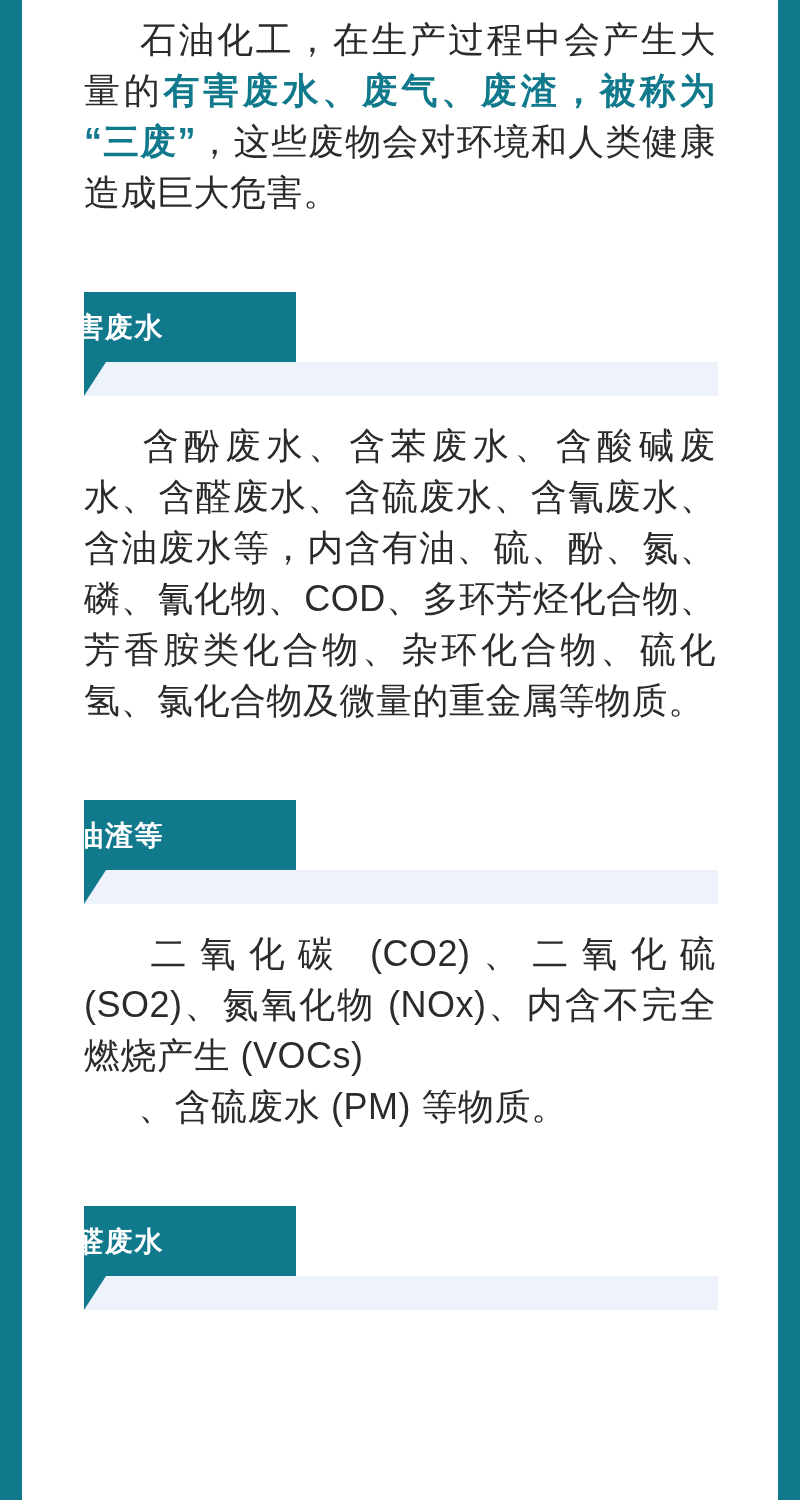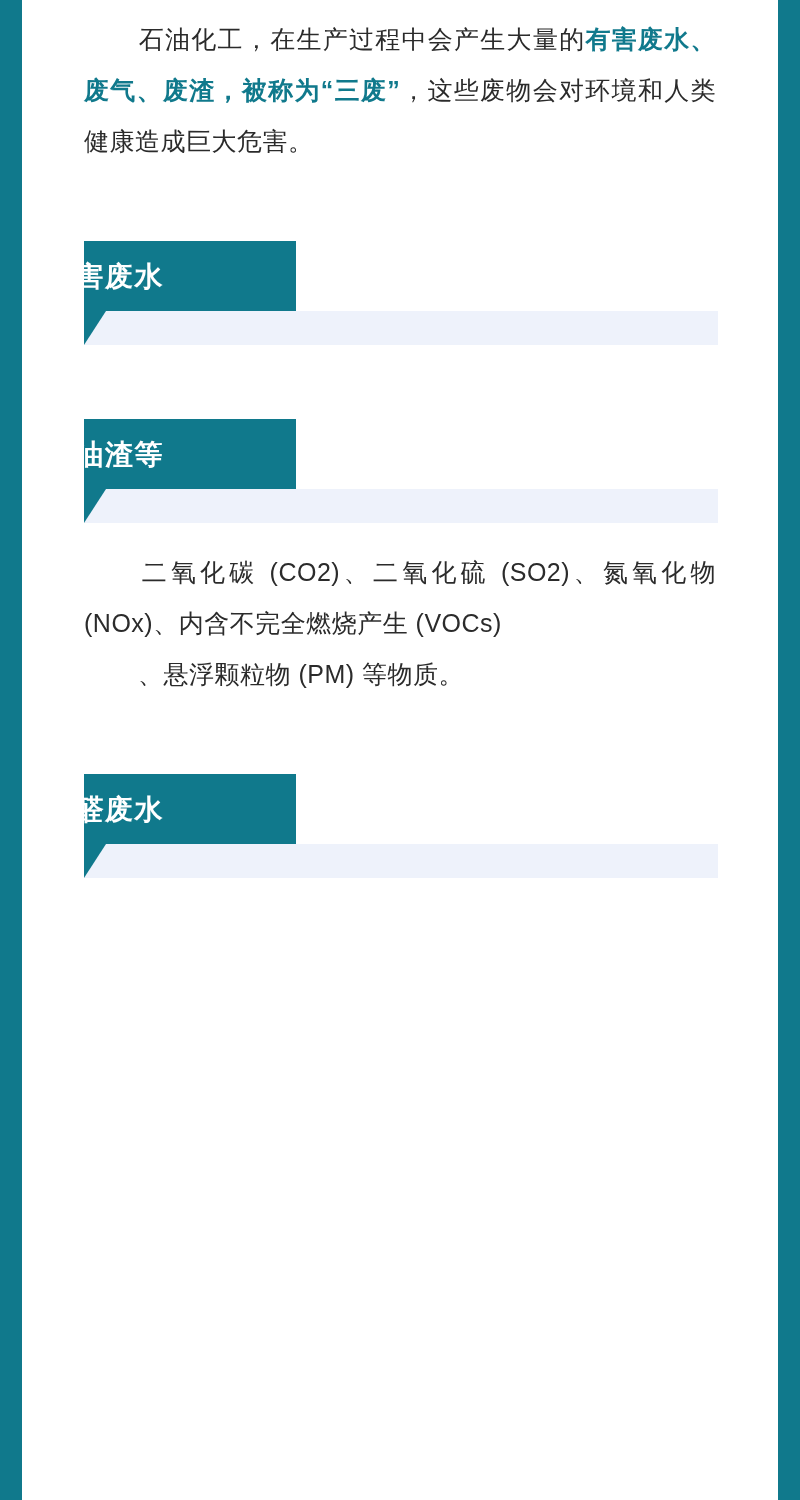--- a/index.html
+++ b/index.html
@@ -35,21 +35,21 @@
     position: absolute;
     left: 22px;
     right: 22px;
     top: 0;
     bottom: 0;
     padding: 0;
     box-sizing: border-box;
   }
 
   .para {
-    font-size: 25px;
+    font-size: 36px;
     line-height: 51px;
     color: #2b2b2b;
     letter-spacing: 0.5px;
     padding: 0 62px 0 62px;
     margin: 0;
     text-align: justify;
   }
   .para .indent {
     display: inline-block;
     width: 54px;
@@ -119,29 +119,30 @@
   <div class="content">
 
     <p class="para intro"><span class="indent"></span><span>石油化工，在生产过程中会产生大</span><span>量的</span><b>有害废水、废气、废渣，被称为</b><b>“三废”</b><span>，这些废物会对环境和人类健康</span><span>造成巨大危害。</span></p>
 
     <div class="section-head">
       <div class="strip"></div>
       <div class="tag"></div>
       <div class="notch"></div>
       <div class="tag-label">有害废水</div>
     </div>
+    <p class="para body-text"><span class="indent"></span><span>含酚废水、含苯废水、含酸碱废水、含醛废水、含硫废水、含氰废水、含油废水等，内含有油、硫、酚、氮、磷、氰化物、COD、多环芳烃化合物、芳香胺类化合物、杂环化合物、硫化氢、氯化合物及微量的重金属等物质。</span></p>
 
     <div class="section-head">
       <div class="strip"></div>
       <div class="tag"></div>
       <div class="notch"></div>
       <div class="tag-label">焦油渣等</div>
     </div>
     <p class="para body-text"><span class="indent"></span><span>二氧化碳 (CO2)、二氧化硫 (SO2)、氮氧化物 (NOx)、内含不完全燃烧产生 (VOCs)</span></p>
-    <p class="para"><span class="indent"></span><span>、悬浮颗粒物 (PM) 等物质。</span></p>
+    <p class="para"><span class="indent"></span><span>、含硫废水 (PM) 等物质。</span></p>
 
     <div class="section-head">
       <div class="strip"></div>
       <div class="tag"></div>
       <div class="notch"></div>
       <div class="tag-label">含醛废水</div>
     </div>
 
   </div>
 </div>

